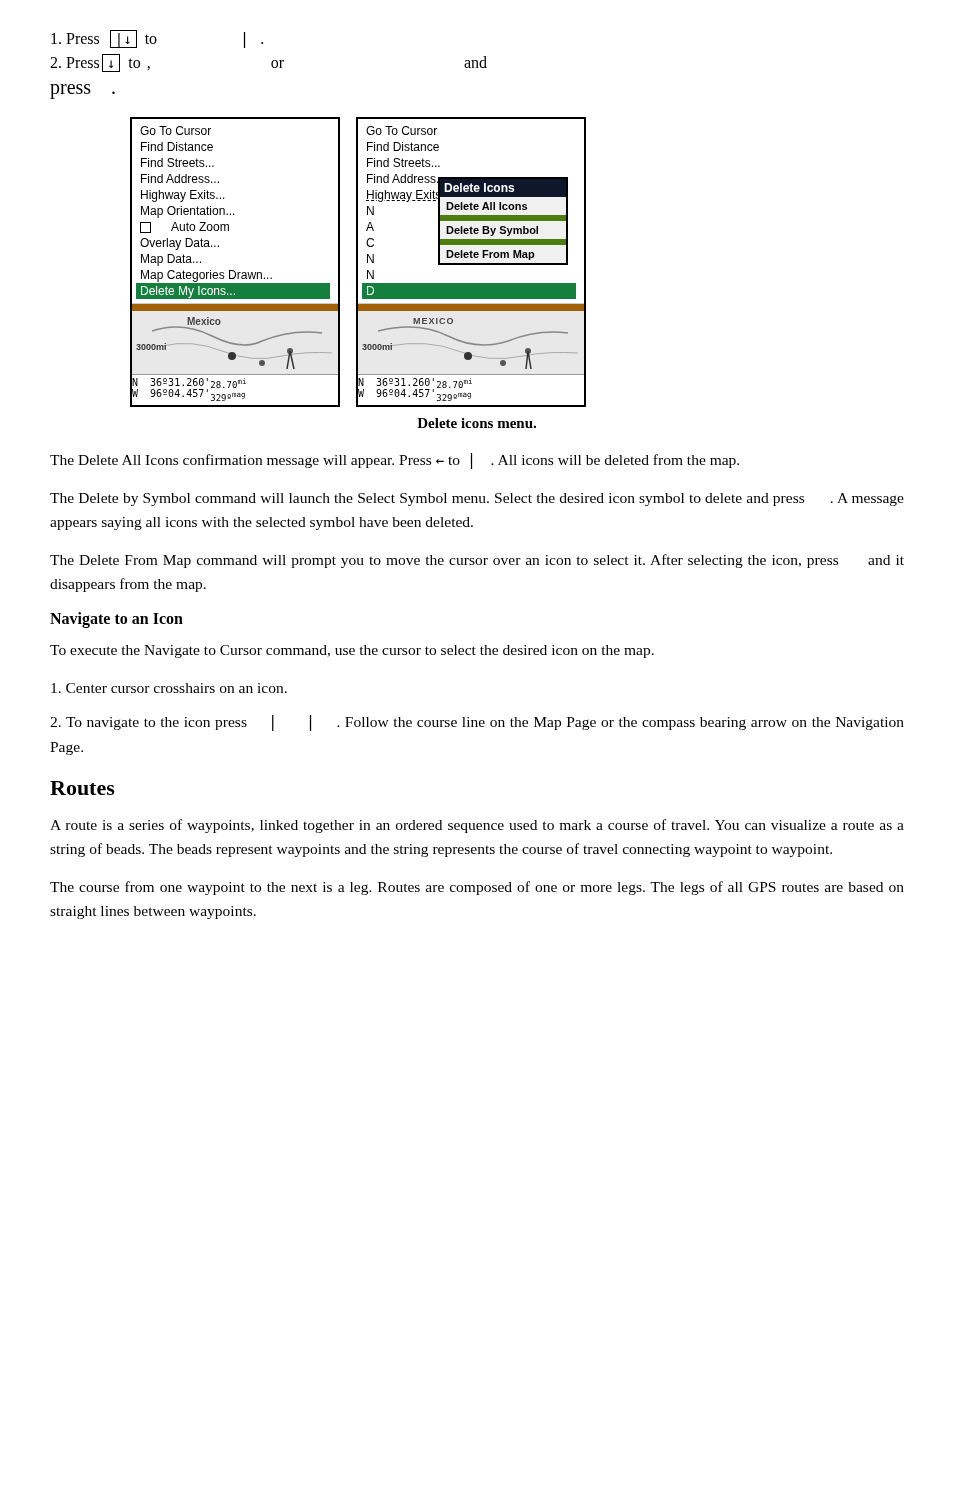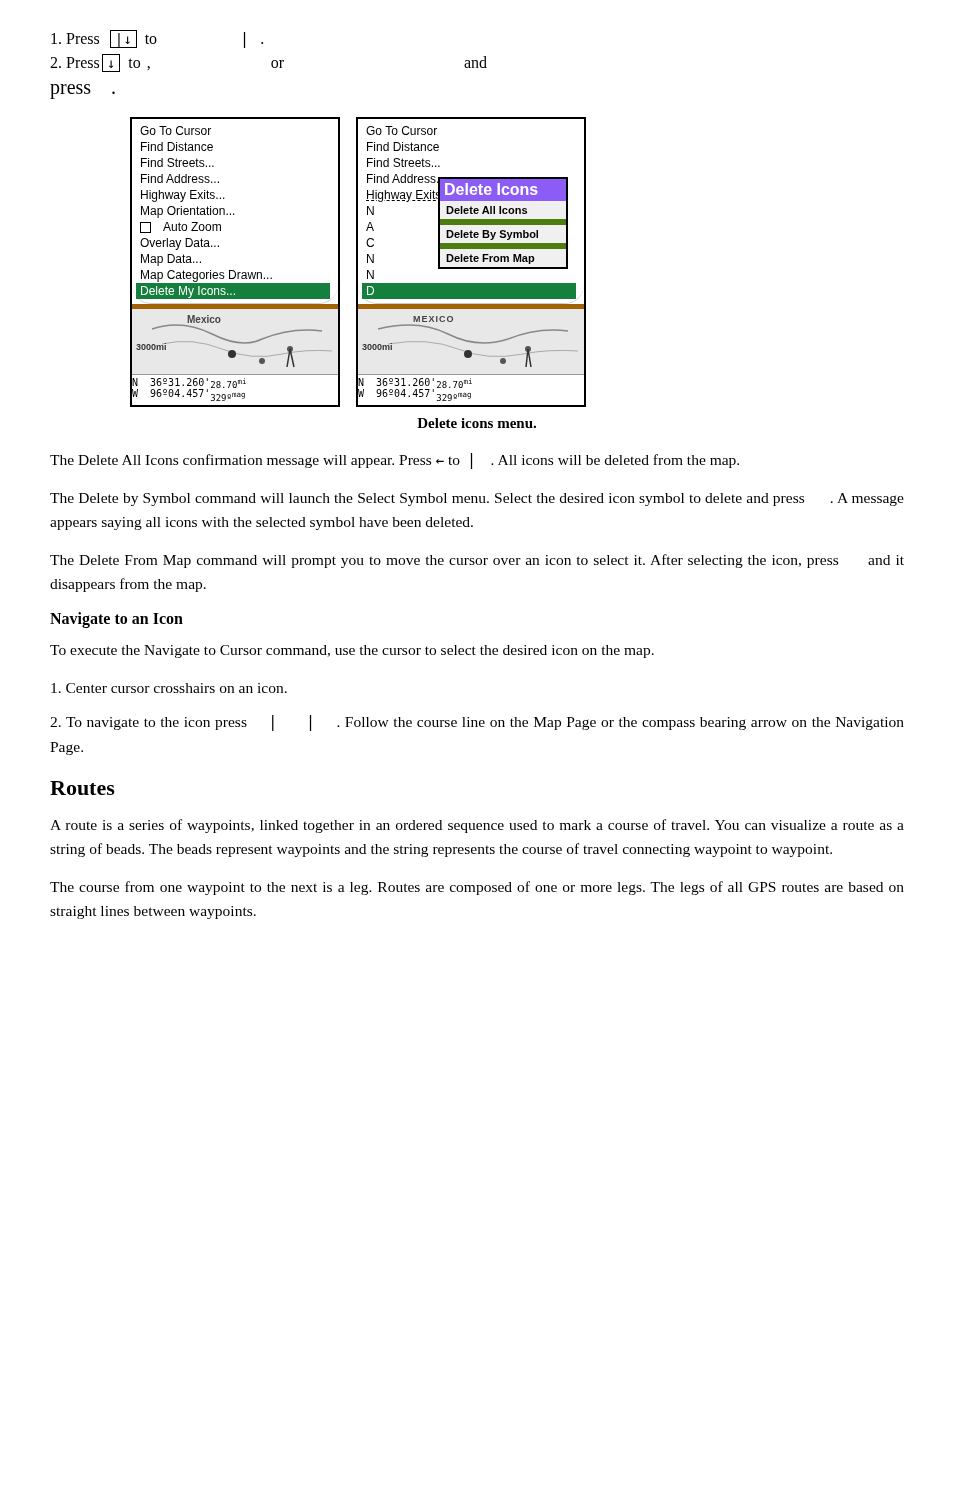--- a/index.html
+++ b/index.html
@@ -60,49 +60,48 @@
       border: 2px solid #000;
       width: 230px;
       font-family: Arial, sans-serif;
       font-size: 12px;
       background: #fff;
       position: relative;
     }
     .menu-items {
       padding: 4px 8px;
       border-bottom: 1px solid #ccc;
-      border-radius: 19px;
     }
     .menu-items div {
       padding: 1px 0;
       font-size: 12px;
     }
     .menu-items div.selected {
       background: #15803d;
       color: #fff;
       padding: 1px 4px;
       margin-left: -4px;
     }
     .menu-items div.checkbox-item {
       display: flex;
       align-items: center;
-      gap: 12px;
+      gap: 20px;
     }
     .checkbox-box {
       width: 11px;
       height: 11px;
       border: 1px solid #000;
       display: inline-block;
     }
     .map-area {
       background: #e8e8e8;
       height: 70px;
       position: relative;
       overflow: hidden;
-      border-top: 5px solid #a16207;
+      border-top: 7px solid #a16207;
     }
     .mexico-label {
       position: absolute;
       top: 5px;
       left: 55px;
       font-size: 10px;
       font-weight: bold;
       color: #444;
     }
     .coords-area {
@@ -130,24 +129,24 @@
       top: 58px;
       left: 80px;
       background: #fff;
       border: 2px solid #000;
       z-index: 10;
       font-family: Arial, sans-serif;
       font-size: 12px;
       width: 130px;
     }
     .popup-title {
-      background: #8b5cf6;
+      background: #0f172a;
       color: #fff;
       padding: 2px 4px;
-      font-size: 16px;
+      font-size: 12px;
       font-weight: bold;
     }
     .popup-item {
       padding: 3px 6px;
       border-bottom: 6px solid #4d7c0f;
       background: #f0f0f0;
       font-size: 11px;
       font-weight: bold;
     }
     .popup-item:last-child { border-bottom: none; }

